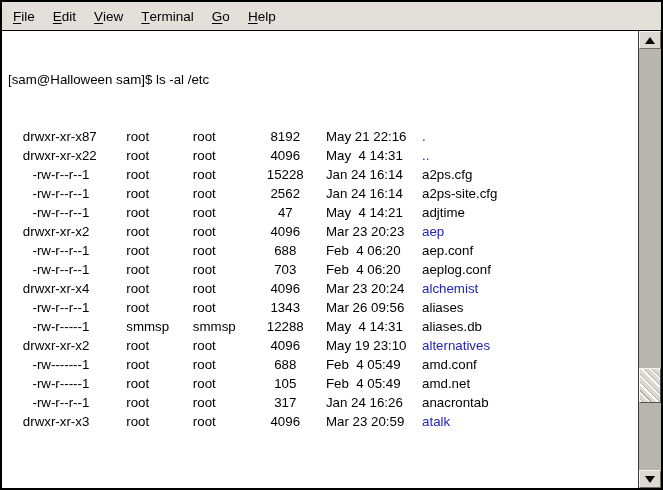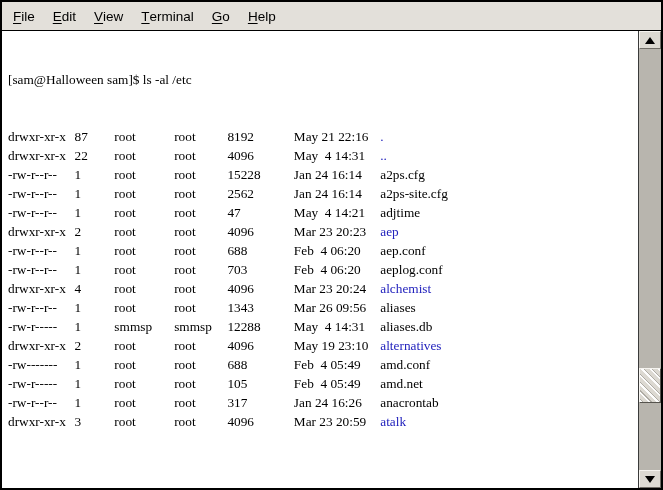--- a/index.html
+++ b/index.html
@@ -24,32 +24,32 @@
     display: flex; align-items: center;
     padding: 0 9px;
     cursor: default;
   }
   .menu-item .acc { text-decoration: underline; text-underline-offset: 2px; }
   .main { flex: 1; display: flex; min-height: 0; }
   .term {
     flex: 1;
     background: #fff; color: #000;
     overflow: hidden;
-    font-family: Liberation Serif, serif;
+    font-family: Liberation Sans, sans-serif;
     font-size: 13.3px; line-height: 19px;
     padding: 1px 16px 0 6px;
     white-space: pre;
   }
   .term-line, .term-row { height: 19px; white-space: pre; }
   .term-row span { display: inline-block; white-space: pre; vertical-align: top; }
-  .c-perms { width: 10ch; }
+  .c-perms { width: 10ch; text-align: right; }
   .c-links { width: 5ch; text-align: left; }
   .c-owner { width: 8ch; margin-left: 1ch; }
   .c-group { width: 8ch; margin-left: 1ch; }
-  .c-size  { width: 9ch; text-align: left; }
+  .c-size  { width: 9ch; text-align: center; }
   .c-date  { width: 12ch; margin-left: 1ch; }
   .c-name  { margin-left: 1ch; }
   .n-dir { color: #2222bd; }
   .scrollbar {
     flex: 0 0 23px;
     border-left: 1px solid #3a3a3a;
     background: #b8b5ae;
     display: flex; flex-direction: column;
     position: relative;
   }

